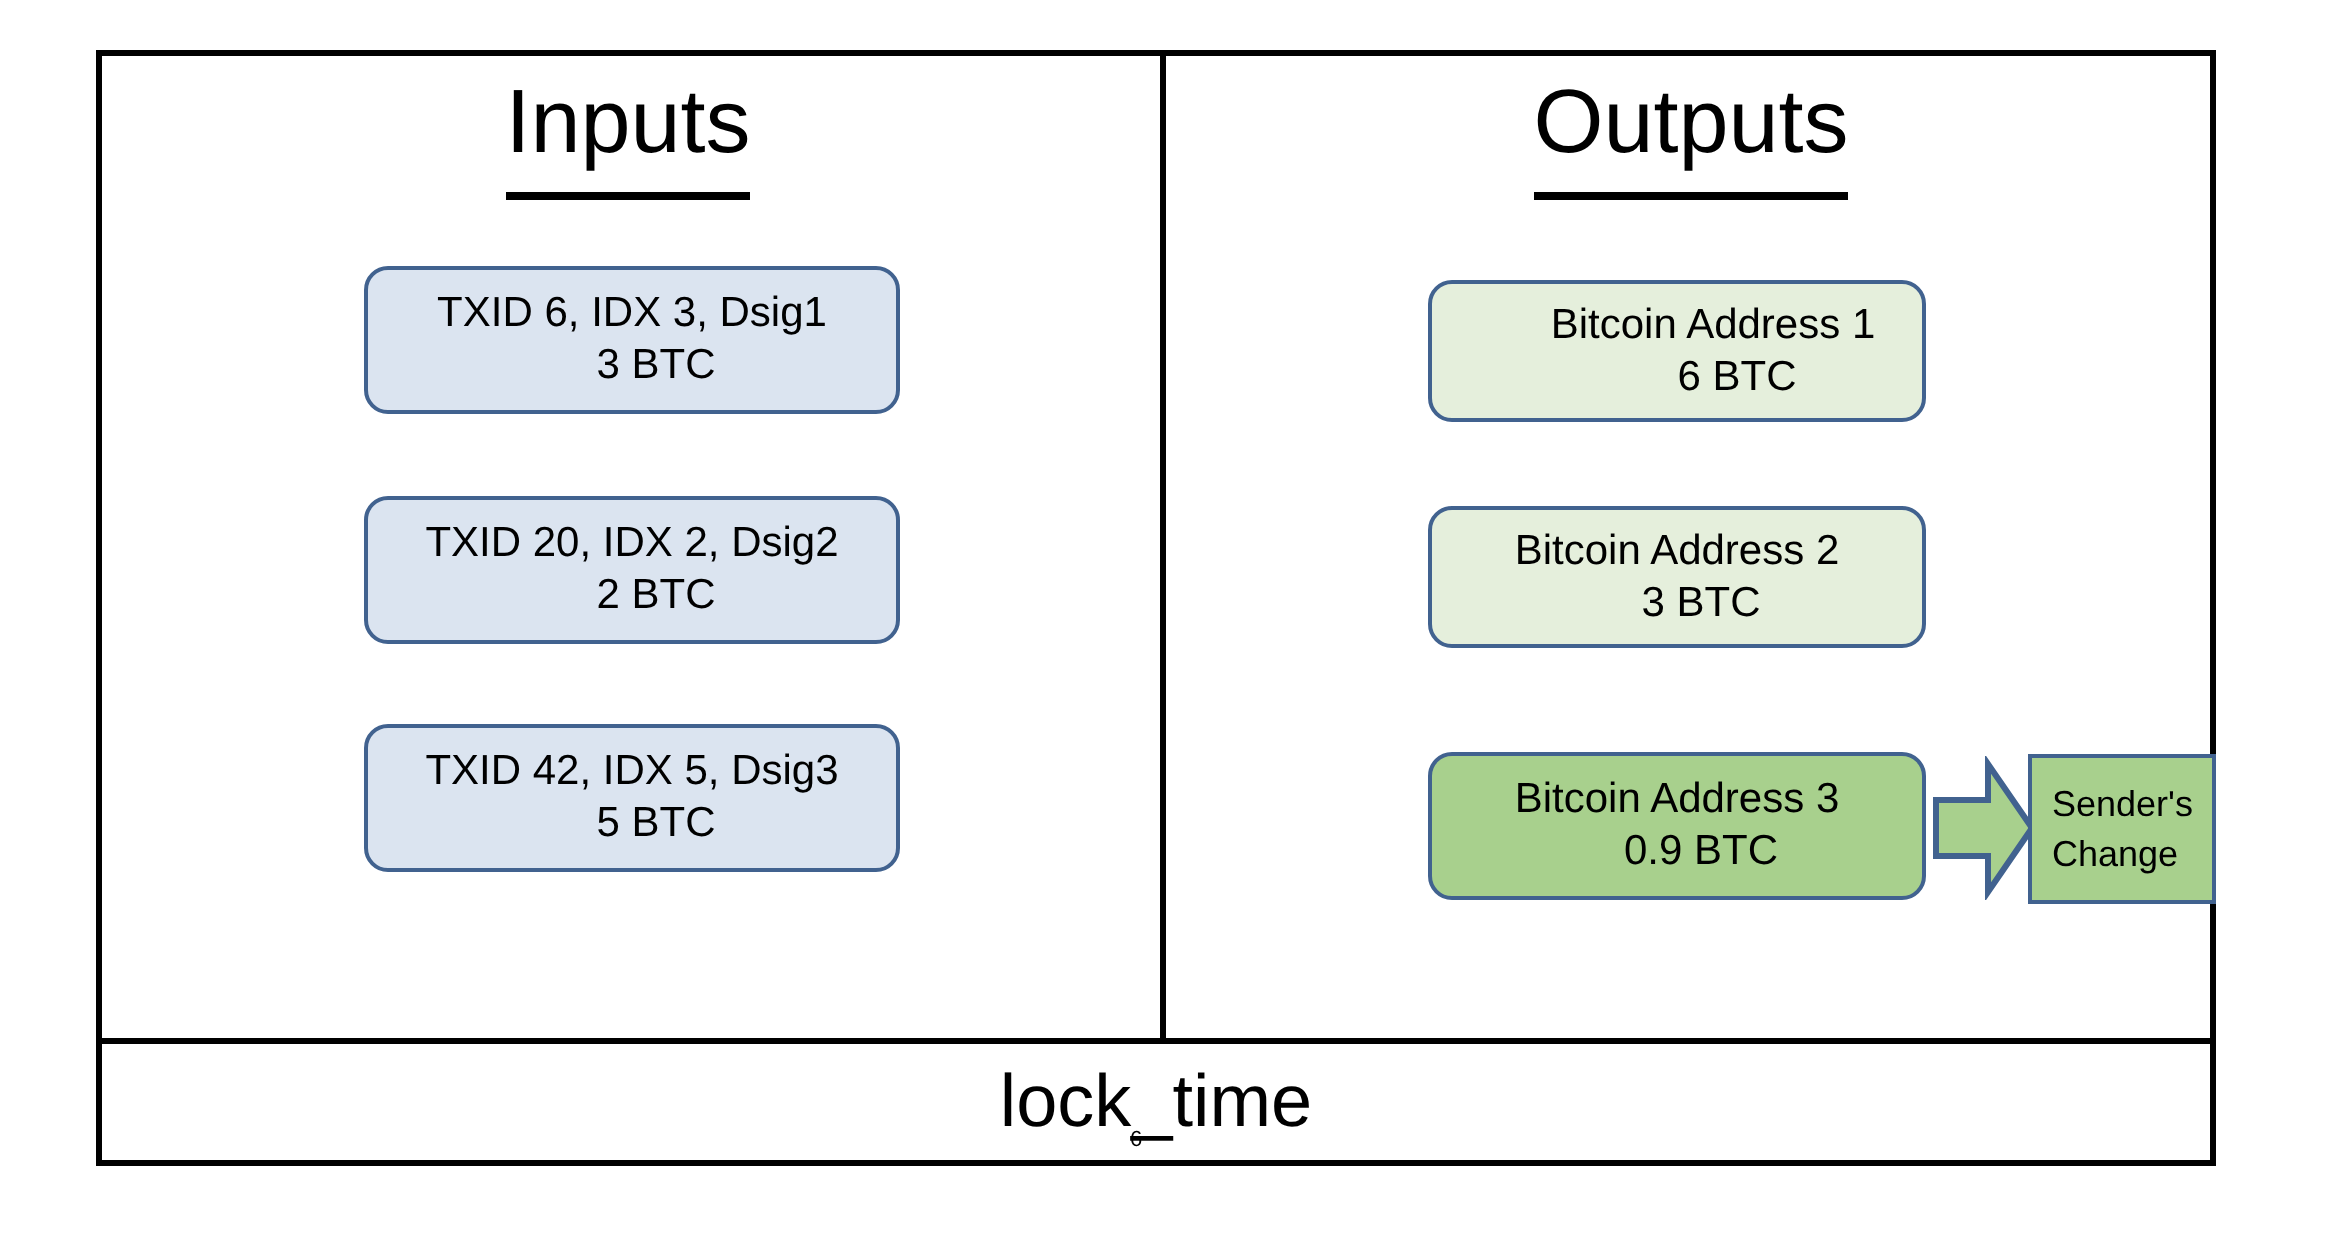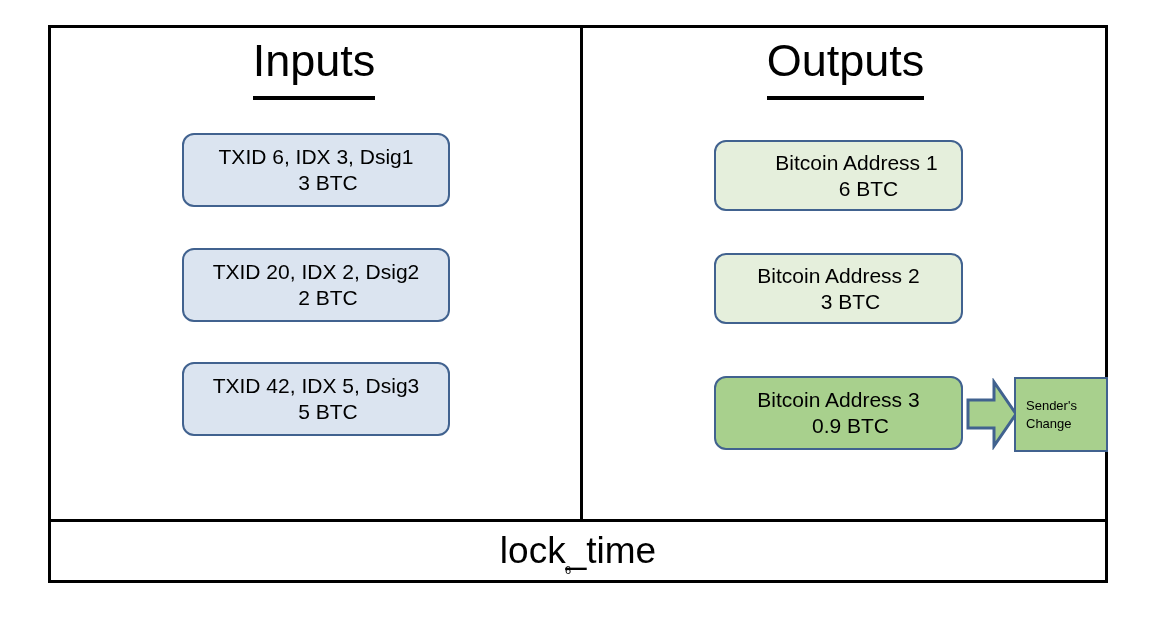--- a/index.html
+++ b/index.html
@@ -115,21 +115,21 @@
     width: 94px;
     height: 75px;
     box-sizing: border-box;
     background: #a8d08d;
     border: 2px solid #41628f;
     display: flex;
     flex-direction: column;
     align-items: flex-start;
     justify-content: center;
     padding-left: 10px;
-    font-size: 13px;
+    font-size: 18px;
     line-height: 1.35;
     color: #000000;
     white-space: nowrap;
   }
 
   
   #locktime-label {
     position: absolute;
     left: 48px;
     top: 531px;

